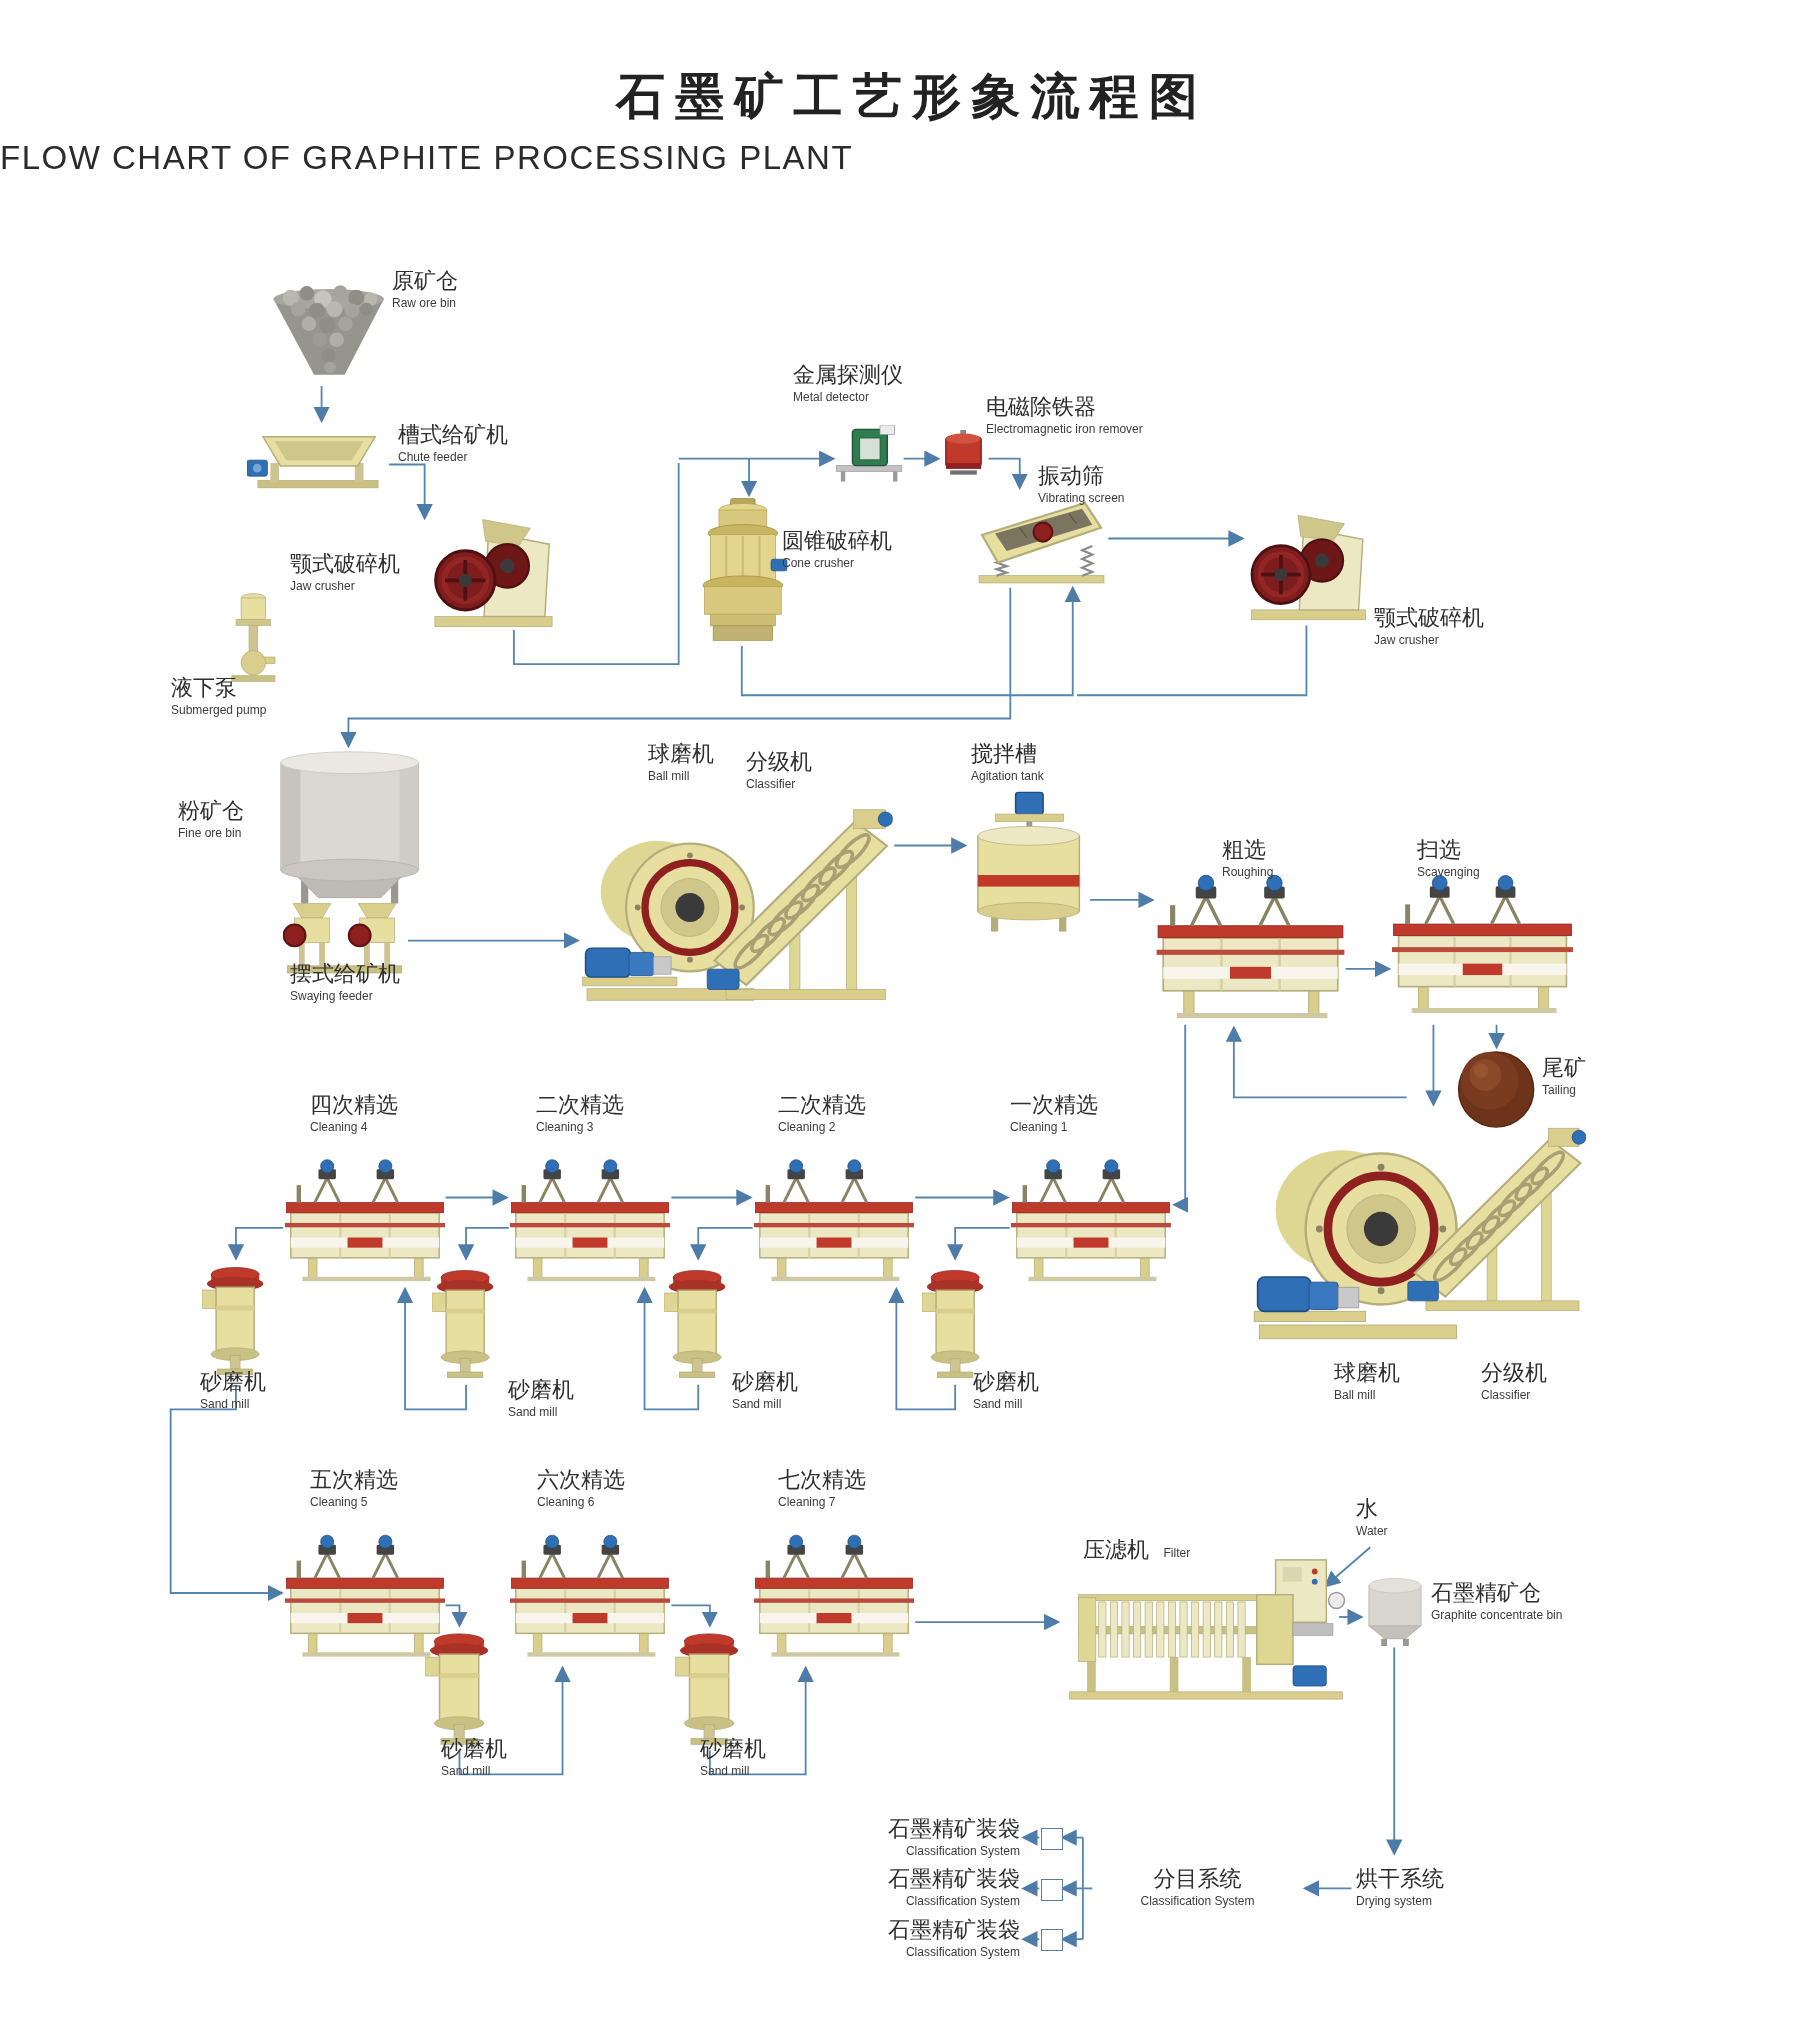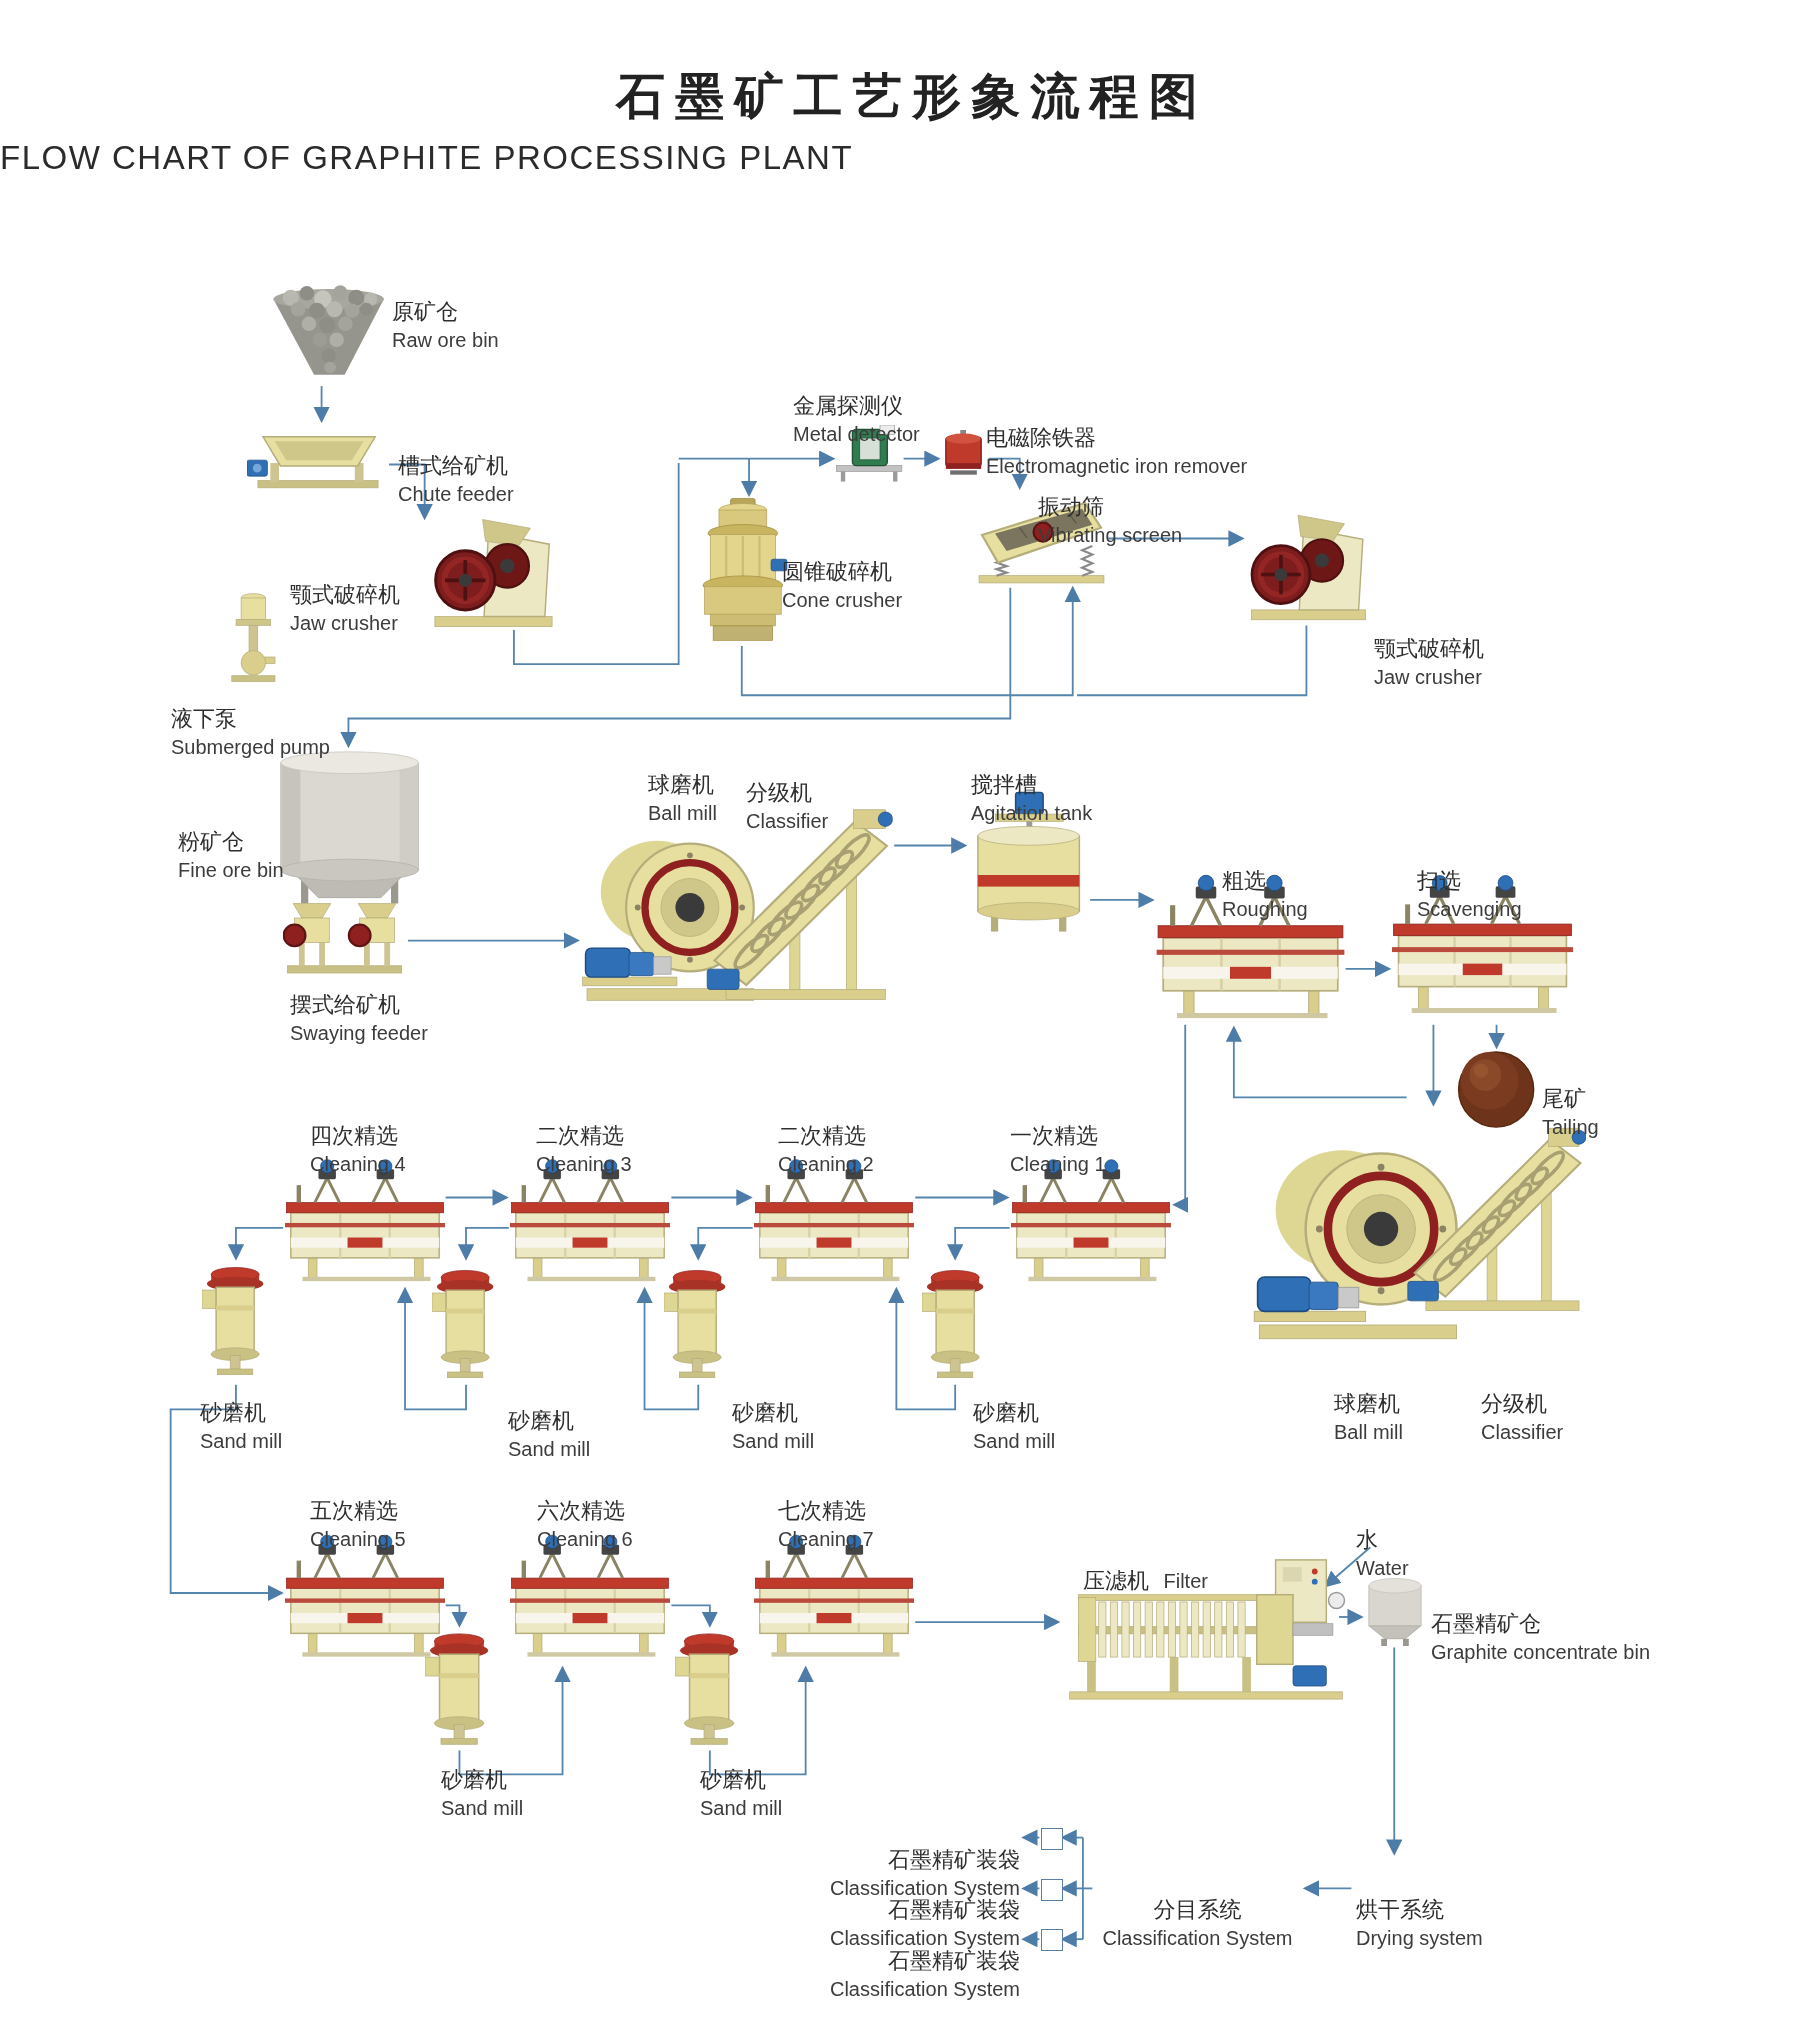--- a/index.html
+++ b/index.html
@@ -6,23 +6,23 @@
   body{width:1800px;height:2035px;position:relative;overflow:hidden;
        font-family:"Liberation Sans","DejaVu Sans",sans-serif;color:#333;}
   #canvas{position:absolute;inset:0;width:1800px;height:2035px;}
   .title-zh{position:absolute;top:64px;left:12px;width:100%;text-align:center;
             font-size:49px;font-weight:bold;letter-spacing:10.2px;color:#222;}
   .title-en{position:absolute;top:139px;left:0;width:100%;
             font-size:33px;font-weight:500;letter-spacing:1.5px;color:#2b2b2b;}
   .m{position:absolute;}
   .flow{position:absolute;inset:0;pointer-events:none;}
   .flow polyline{fill:none;stroke:#5584AD;stroke-width:2.5;}
-  .lbl{position:absolute;white-space:nowrap;line-height:1.3;margin-top:31px;}
+  .lbl{position:absolute;white-space:nowrap;line-height:1.3;}
   .lbl .zh{font-size:22px;color:#2e2e2e;}
-  .lbl .en{font-size:20px;color:#3c3c3c;}
+  .lbl .en{font-size:12px;color:#3c3c3c;}
   .lbl.r{text-align:right;width:254px;}
   .lbl.c{text-align:center;width:203px;}
   .bag-box{position:absolute;width:20.3px;height:20.3px;border:1.5px solid #5b7fa6;background:#fff;}
   .inline-lbl .zh,.inline-lbl .en{display:inline-block;vertical-align:baseline;text-align:center;}
   .inline-lbl .en{margin-left:14.5px;}
 </style>
 </head>
 <body>
 
 <div id="canvas">

